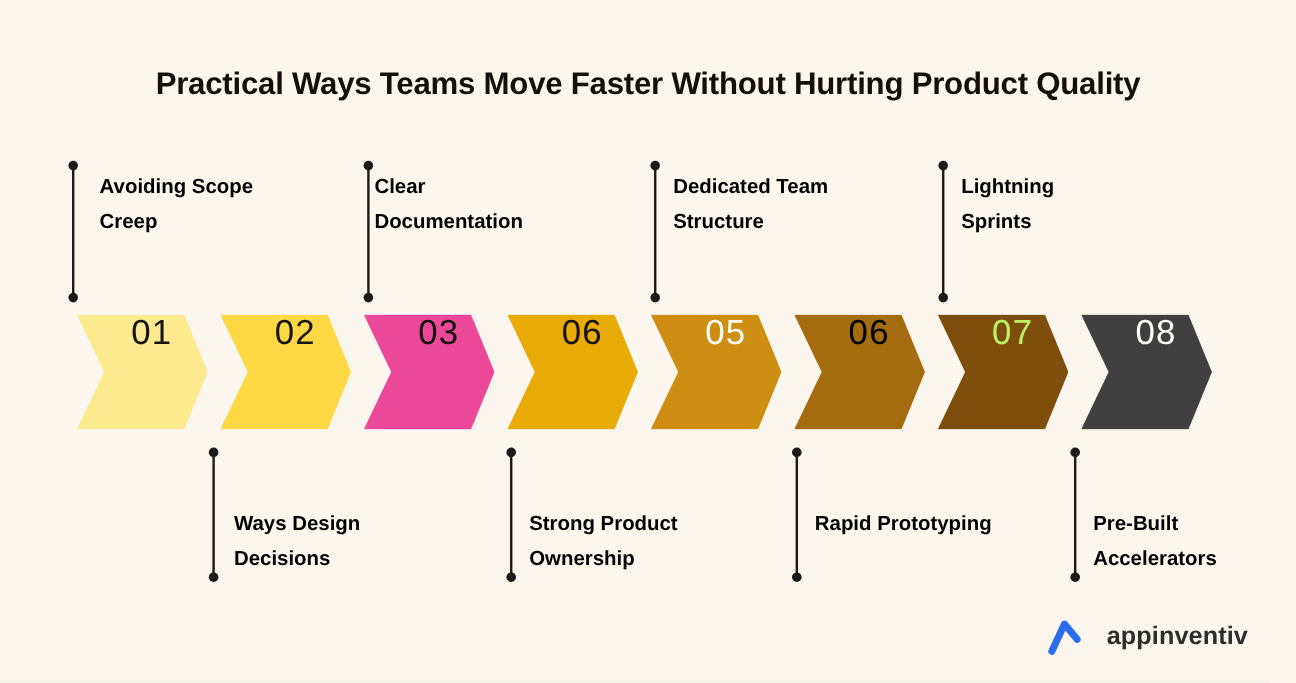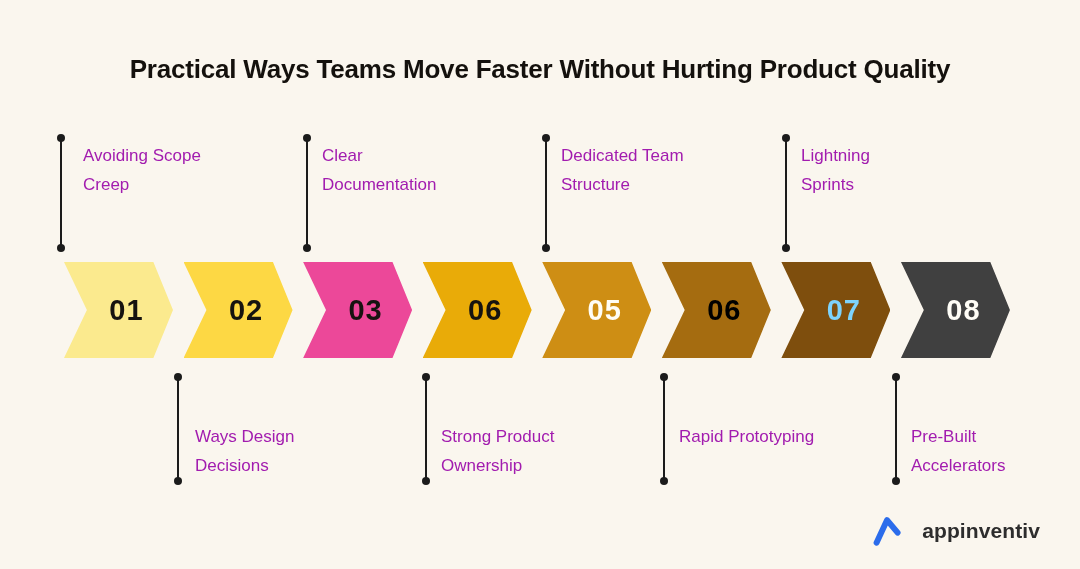--- a/index.html
+++ b/index.html
@@ -13,44 +13,44 @@
     font-size:26px;font-weight:800;letter-spacing:-0.2px;color:#14110d;
   }
   
   .chevron-row{
     position:absolute;left:64px;top:262px;width:946px;height:96px;
     display:flex;justify-content:space-between;
   }
   .chevron{
     width:109px;height:96px;box-sizing:border-box;
     clip-path:polygon(0 0,82% 0,100% 50%,82% 100%,0 100%,21% 50%);
-    display:flex;align-items:center;justify-content:center;padding-left:16px;
-    font-size:29px;font-weight:700;letter-spacing:1px;
+    display:flex;align-items:flex-start;justify-content:center;padding-left:16px;
+    font-size:29px;font-weight:400;letter-spacing:1px;
   }
   
   .connector{position:absolute;width:2px;background:#1b1b1b;}
   .connector::before,.connector::after{
     content:"";position:absolute;left:-3px;width:8px;height:8px;
     border-radius:50%;background:#1b1b1b;
   }
   .connector::before{top:-4px}
   .connector::after{bottom:-4px}
   .c1{left:60px;top:138px;height:110px}
   .c3{left:306px;top:138px;height:110px}
   .c5{left:545px;top:138px;height:110px}
   .c7{left:785px;top:138px;height:110px}
   .c2{left:177px;top:377px;height:104px}
   .c4{left:425px;top:377px;height:104px}
   .c6{left:663px;top:377px;height:104px}
   .c8{left:895px;top:377px;height:104px}
   
-  .step-label{position:absolute;font-size:17px;font-weight:400;line-height:29px;color:#a21caf;}
+  .step-label{position:absolute;font-size:17px;font-weight:700;line-height:29px;color:#000000;}
   .step-label span{display:block;white-space:nowrap;}
   .t1{left:83px;top:141px}
-  .t3{left:322px;top:141px}
+  .t3{left:312px;top:141px}
   .t5{left:561px;top:141px}
   .t7{left:801px;top:141px}
   .t2{left:195px;top:422px}
   .t4{left:441px;top:422px}
   .t6{left:679px;top:422px}
   .t8{left:911px;top:422px}
   
   .logo{position:absolute;right:40px;bottom:22px;display:flex;align-items:center;gap:20px;}
   .logo-text{font-size:21px;font-weight:600;color:#2d2d2d;letter-spacing:0.1px;}
 </style>
@@ -97,21 +97,21 @@
     </div>
     <div class="chevron" style="background: rgb(233, 171, 8); color: rgb(22, 19, 16);">
       <span>06</span>
     </div>
     <div class="chevron" style="background: rgb(206, 142, 20); color: rgb(255, 253, 246);">
       <span>05</span>
     </div>
     <div class="chevron" style="background: rgb(165, 108, 16); color: #000000;">
       <span>06</span>
     </div>
-    <div class="chevron" style="background: rgb(126, 78, 13); color: #7dd3fc;">
+    <div class="chevron" style="background: rgb(126, 78, 13); color: #bef264;">
       <span>07</span>
     </div>
     <div class="chevron" style="background: #404040; color: rgb(255, 253, 246);">
       <span>08</span>
     </div>
   </div>
 
   <div class="connector c2"></div>
   <div class="step-label t2">
     <span>Ways Design</span>

